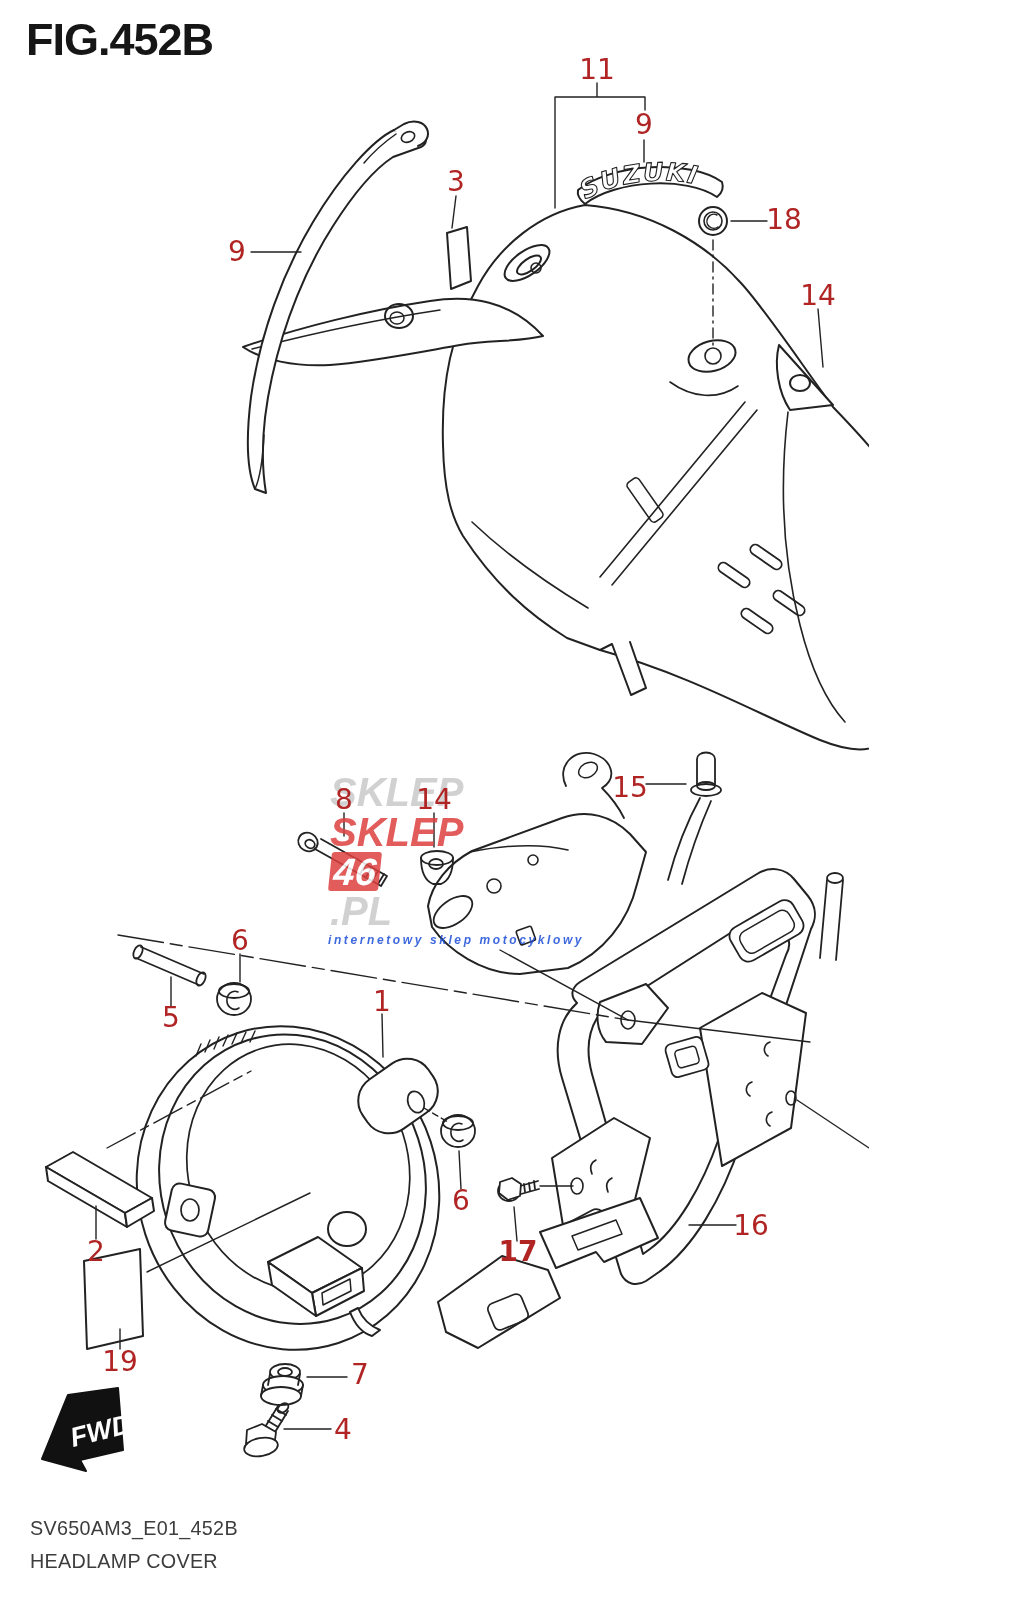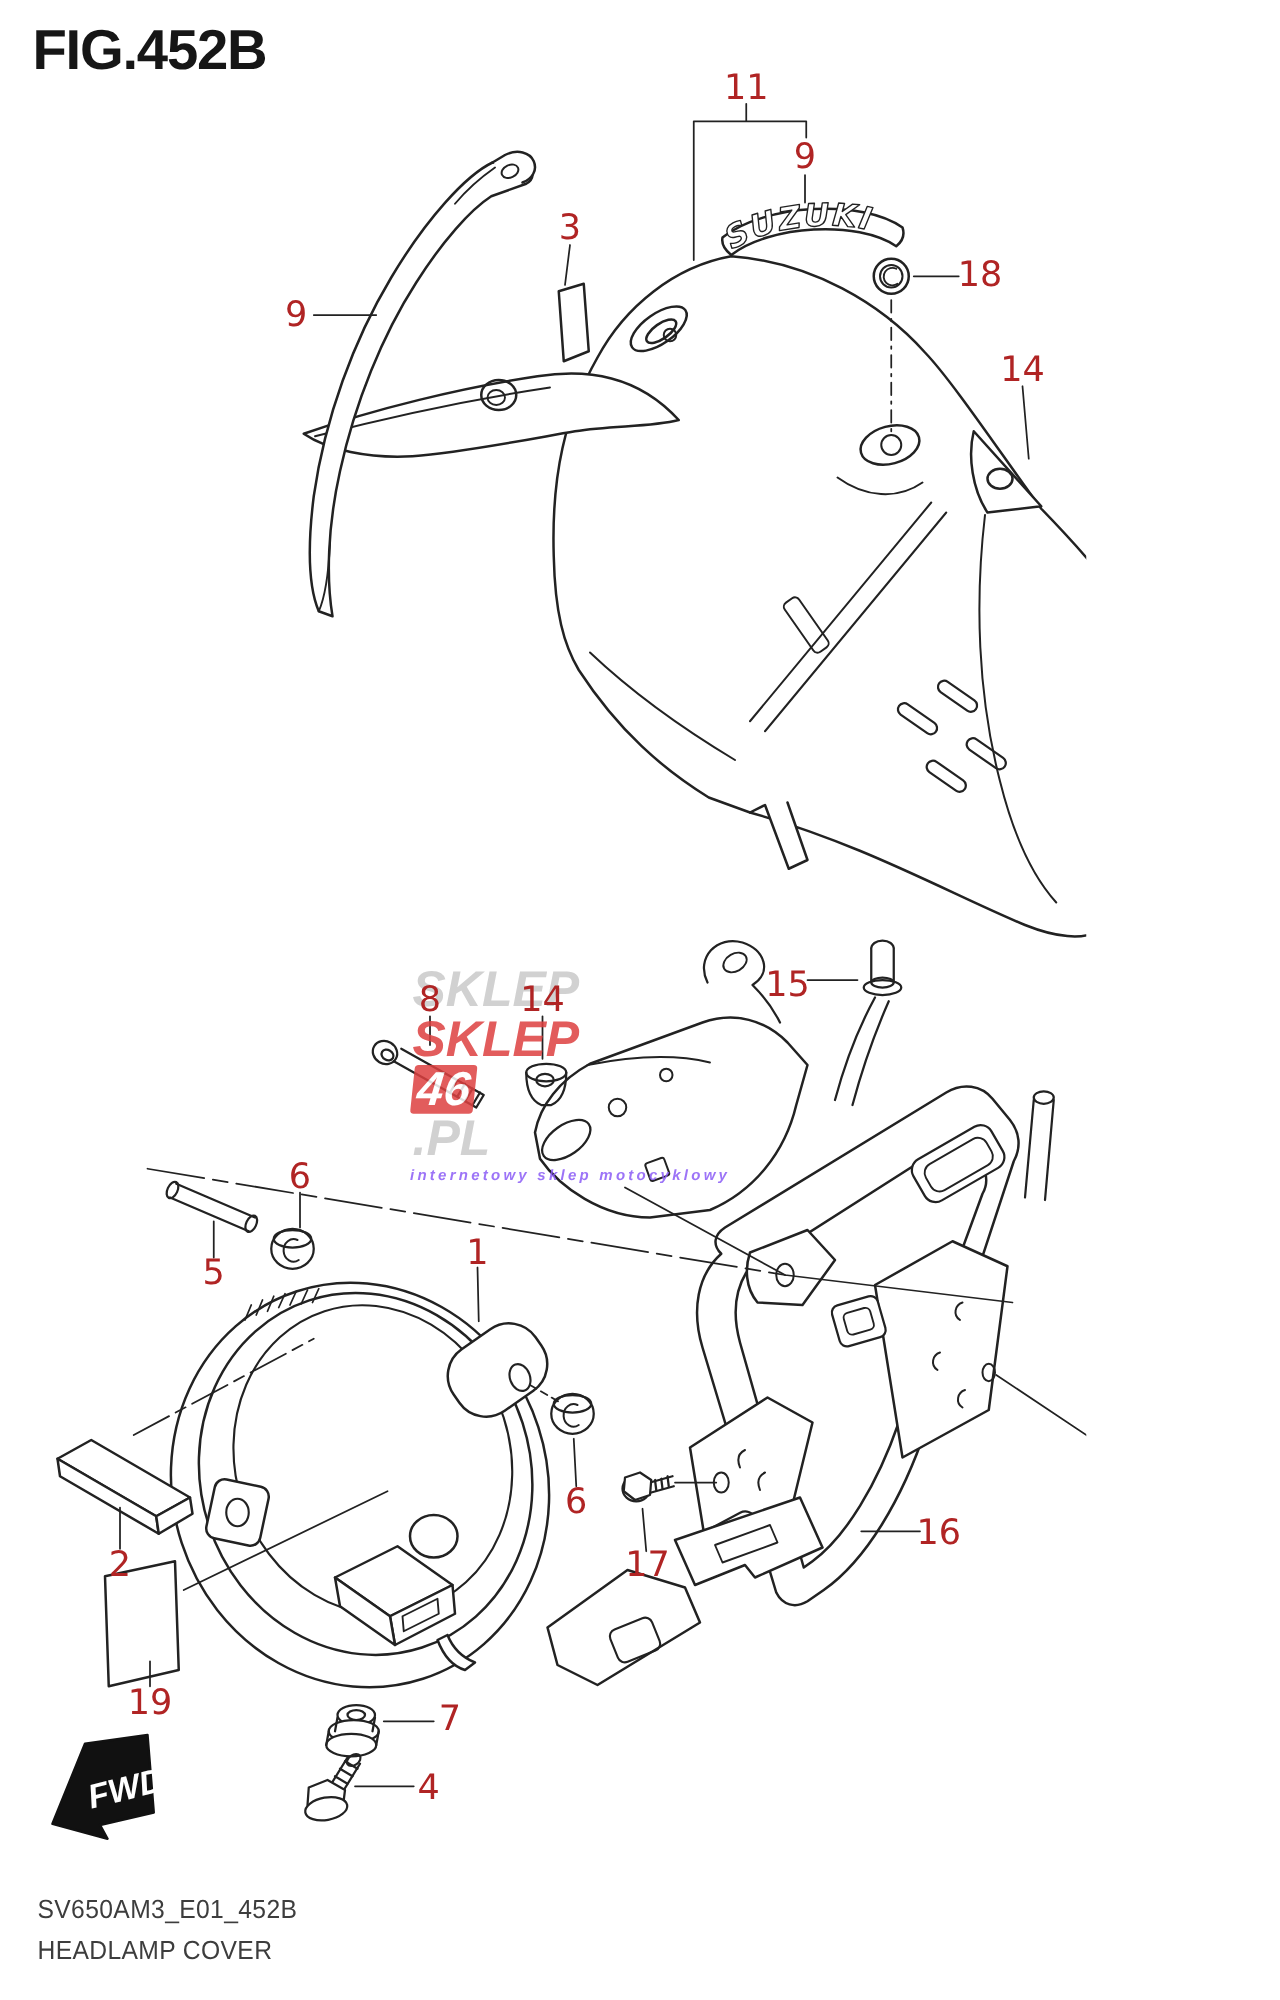--- a/index.html
+++ b/index.html
@@ -14,21 +14,21 @@
            font-family:"DejaVu Sans",sans-serif;font-size:28px;color:var(--callout,#b02424);
            line-height:1;white-space:nowrap;}
   .watermark{position:absolute;left:328px;top:772px;opacity:.85;pointer-events:none;
              font-style:italic;font-weight:bold;white-space:nowrap;}
   .wm-main{display:flex;align-items:baseline;font-size:40px;line-height:1;flex-direction:column;}
   .wm-gray{color:var(--wm-gray,#c9c9c9);}
   .wm-red{color:var(--wm-red,#dd4040);}
   .wm-box{background:var(--wm-red,#dd4040);color:#fff;font-size:38px;padding:1px 4px 0 4px;
           margin:0 2px;border-radius:3px;transform:skewX(-6deg);}
   .wm-tagline{margin-top:2px;font-size:12px;font-weight:bold;letter-spacing:2.6px;
-              color:#8b5cf6;}
+              color:#1d4ed8;}
 </style>
 </head>
 <body>
 
 <div class="stage">
 
   <div class="page-title">FIG.452B</div>
 
   <svg class="artwork" width="1024" height="1600" viewBox="0 0 1024 1600">
     <g stroke="#222" fill="none" stroke-width="2" stroke-linecap="round" stroke-linejoin="round">
@@ -300,21 +300,21 @@
       <span class="callout" style="left: 360px; top: 1375px;">7</span>
       <span class="callout" style="left: 344px; top: 800px;">8</span>
       <span class="callout" style="left: 237px; top: 252px;">9</span>
       <span class="callout" style="left: 818px; top: 296px;">14</span>
       <span class="callout" style="left: 597px; top: 70px;">11</span>
       <span class="callout" style="left: 644px; top: 125px;">9</span>
       <span class="callout" style="left: 970px; top: 466px;">13</span>
       <span class="callout" style="left: 434px; top: 800px;">14</span>
       <span class="callout" style="left: 630px; top: 788px;">15</span>
       <span class="callout" style="left: 751px; top: 1226px;">16</span>
-      <span class="callout" style="left: 518px; top: 1252px;">17</span>
+      <span class="callout" style="left: 518px; top: 1252px; font-weight: bold;">17</span>
       <span class="callout" style="left: 784px; top: 220px;">18</span>
       <span class="callout" style="left: 120px; top: 1362px;">19</span>
     </div>
 
   <div class="footer">
     <div>SV650AM3_E01_452B</div>
     <div>HEADLAMP COVER</div>
   </div>
 </div>
 

